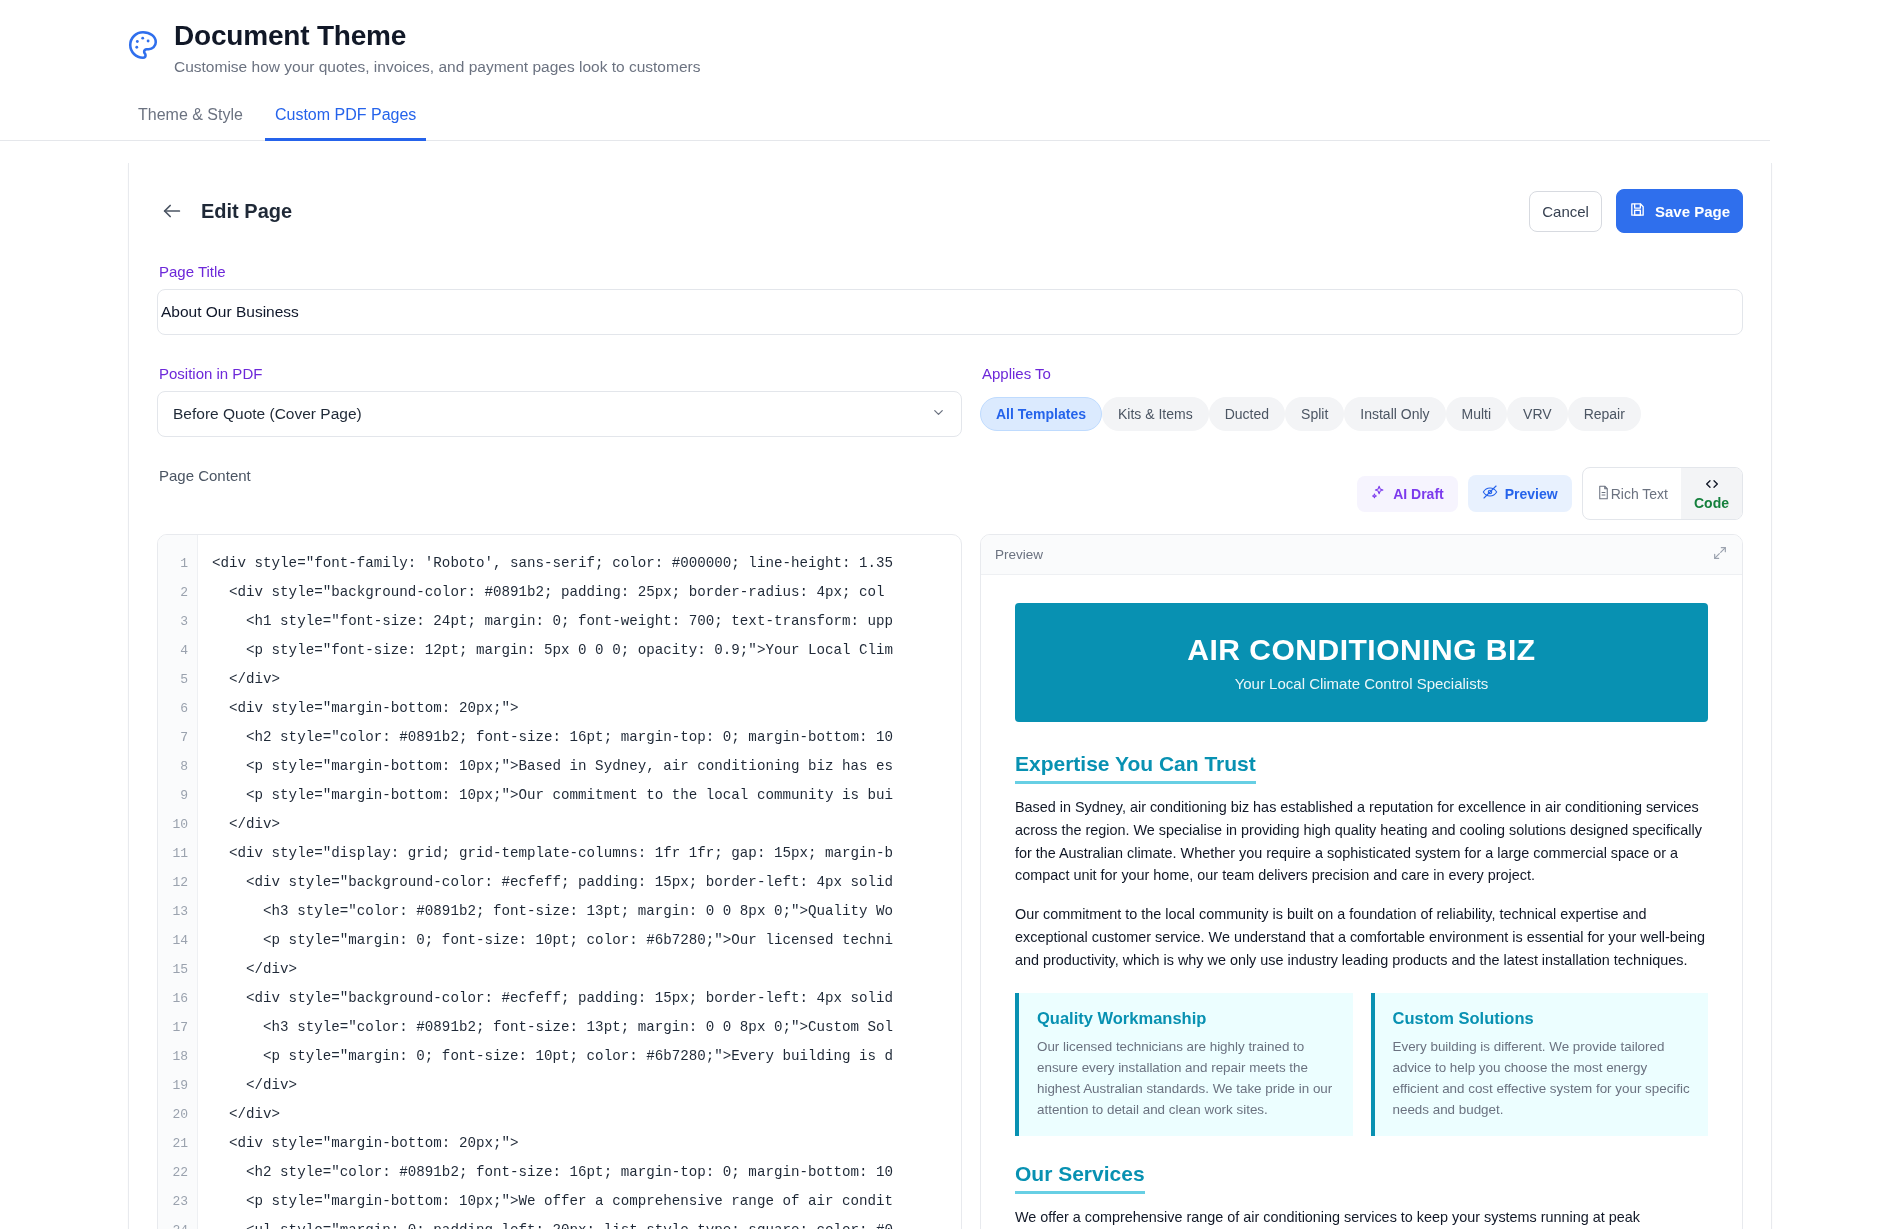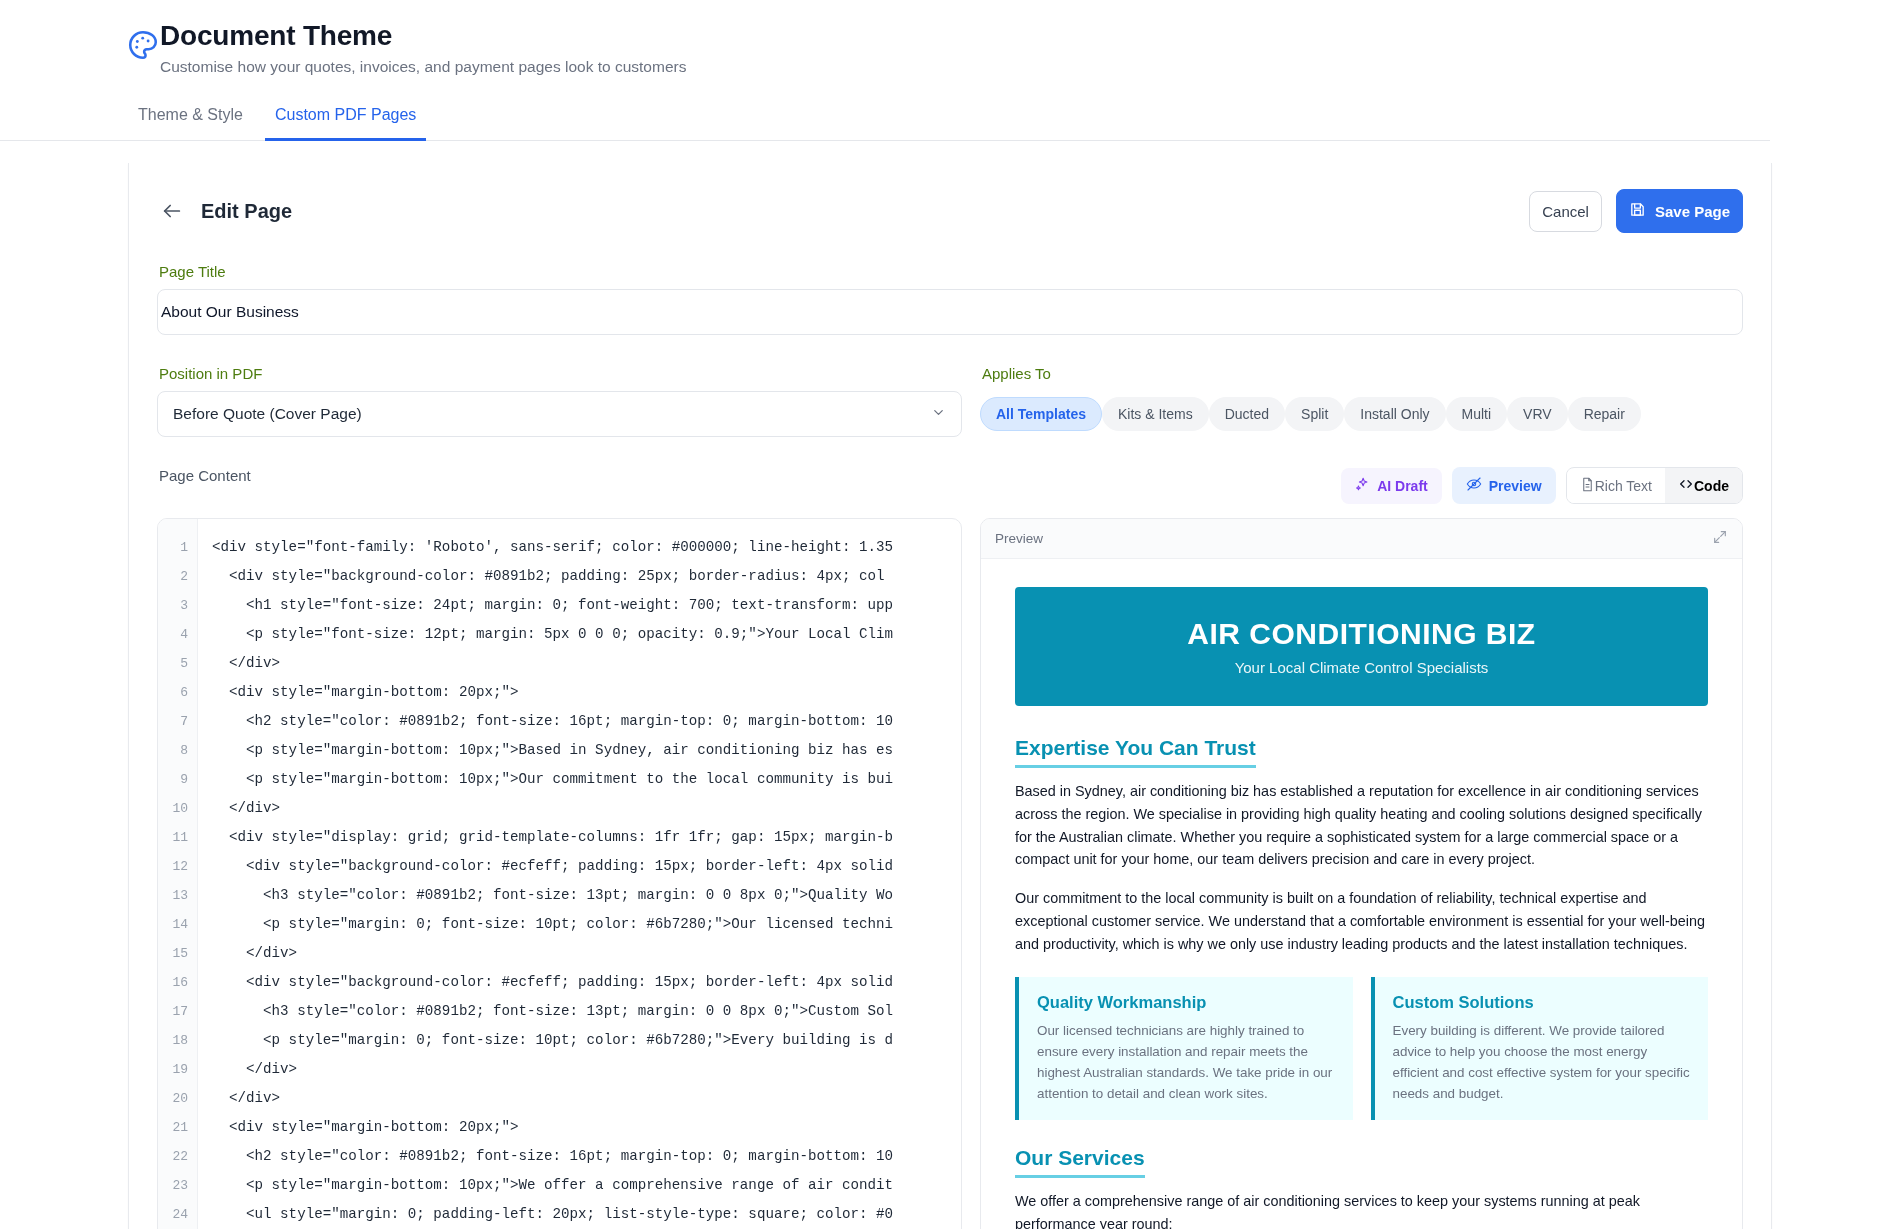--- a/index.html
+++ b/index.html
@@ -6,21 +6,21 @@
   html, body {
     margin: 0; padding: 0;
     width: 1900px; height: 1229px;
     background: #ffffff;
     font-family: "Liberation Sans", sans-serif;
     overflow: hidden;
   }
   .page { position: relative; width: 1900px; height: 1229px; background:#fff; }
 
   
-  .app-header { padding: 20px 0 0 126px; display:flex; align-items:flex-start; }
+  .app-header { padding: 20px 0 0 126px; display:flex; align-items:flex-start; gap:14px; }
   .palette-icon { width:34px; height:34px; flex:0 0 34px; margin-top:8px; }
   .header-text h1 {
     margin:0; font-size:28px; font-weight:700; color:#111827; letter-spacing:-.2px;
   }
   .header-text .sub {
     margin:6px 0 0 0; font-size:15.5px; color:#6b7280;
   }
 
   
   .tabs {
@@ -47,21 +47,21 @@
   .edit-title { font-size:20px; font-weight:700; color:#1f2937; }
   .card-top-right { display:flex; align-items:center; gap:14px; }
   .btn {
     font-size:15px; border-radius:8px; padding:11px 12px; cursor:pointer;
     display:inline-flex; align-items:center; gap:9px; white-space:nowrap;
   }
   .btn-cancel { background:#fff; border:1px solid #d7dae0; color:#374151; }
   .btn-save { background:#2f6fed; border:1px solid #2f6fed; color:#fff; font-weight:600; }
 
   
-  .field-label { font-size:15px; color:#4d7c0f; margin:30px 0 9px 2px; }
+  .field-label { font-size:15px; color:#6d28d9; margin:30px 0 9px 2px; }
   .text-input {
     width:100%; height:46px; border:1px solid #e3e6eb; border-radius:8px;
     background:#fff; font-size:15.5px; color:#0f172a; padding:0 3px;
     display:flex; align-items:center;
   }
   .cols { display:flex; gap:18px; }
   .col-left { width:805px; }
   .col-right { flex:1; }
   .select {
     width:100%; height:46px; border:1px solid #e3e6eb; border-radius:8px;
@@ -87,21 +87,21 @@
     display:inline-flex; align-items:center; gap:7px; white-space:nowrap; border:1px solid transparent;
   }
   .tb-ai { background:#f6f4fe; color:#7c3aed; font-weight:600; }
   .tb-preview { background:#e8f1fe; color:#2563eb; font-weight:600; }
   .tb-group {
     display:inline-flex; align-items:center; border:1px solid #e3e6eb;
     border-radius:8px; overflow:hidden; background:#fff;
   }
   .tb-seg { font-size:14px; padding:8px 13px; display:inline-flex; align-items:center; cursor:pointer; }
   .tb-seg.inactive { color:#6b7280; background:#fff; }
-  .tb-seg.active { color:#000000; background:#f3f4f6; font-weight:700; }
+  .tb-seg.active { color:#15803d; background:#f3f4f6; font-weight:700;flex-direction:column; }
 
   
   .panes { display:flex; gap:18px; margin-top:14px; }
   .editor {
     width:805px; height:740px; border:1px solid #e8eaee; border-radius:10px;
     background:#fff; overflow:hidden; display:flex; position:relative;
   }
   .gutter {
     width:40px; flex:0 0 40px; background:#fafbfc; border-right:1px solid #eef0f3;
     padding-top:14px; text-align:right;

